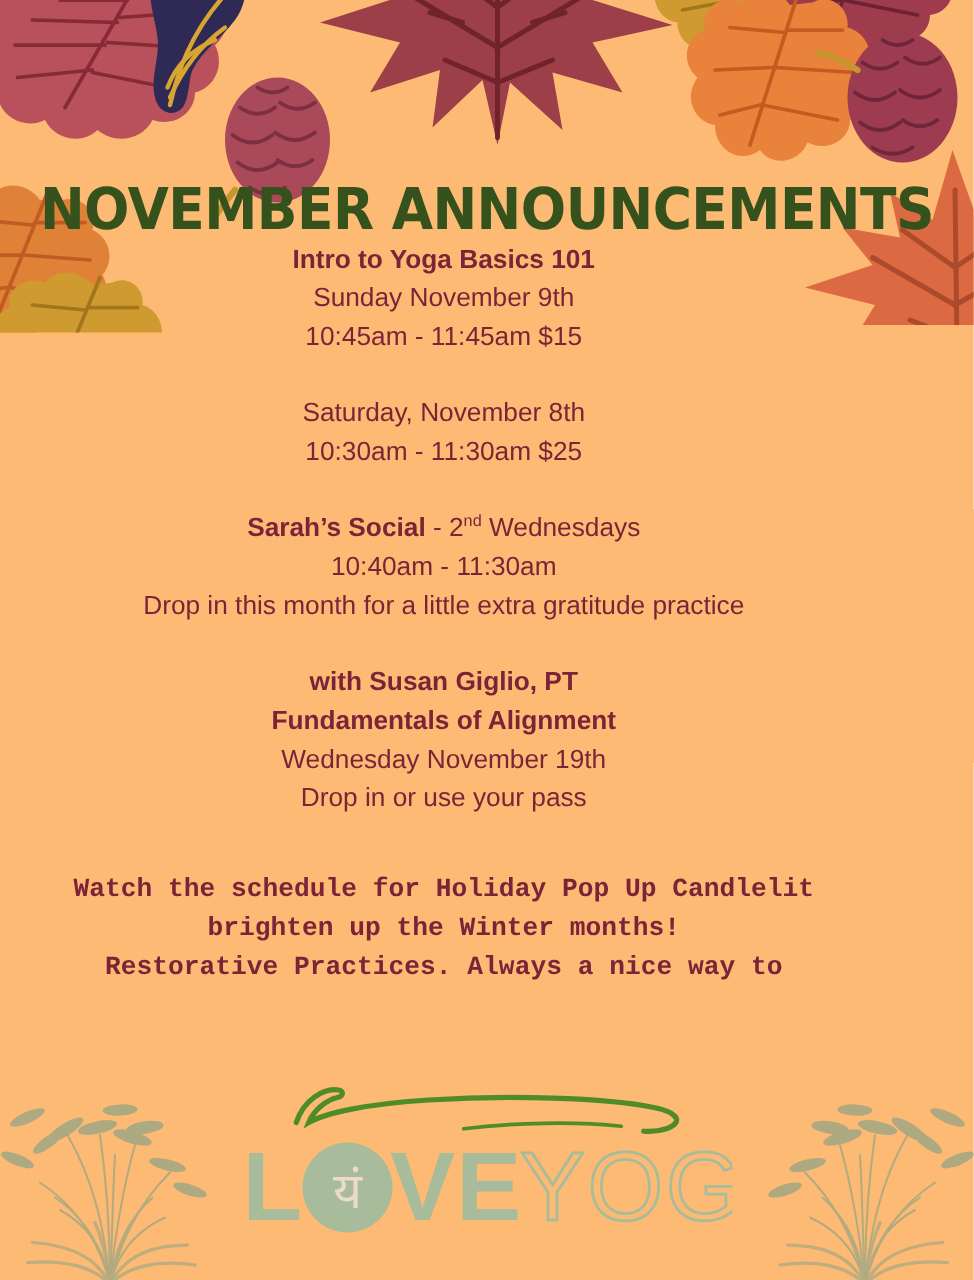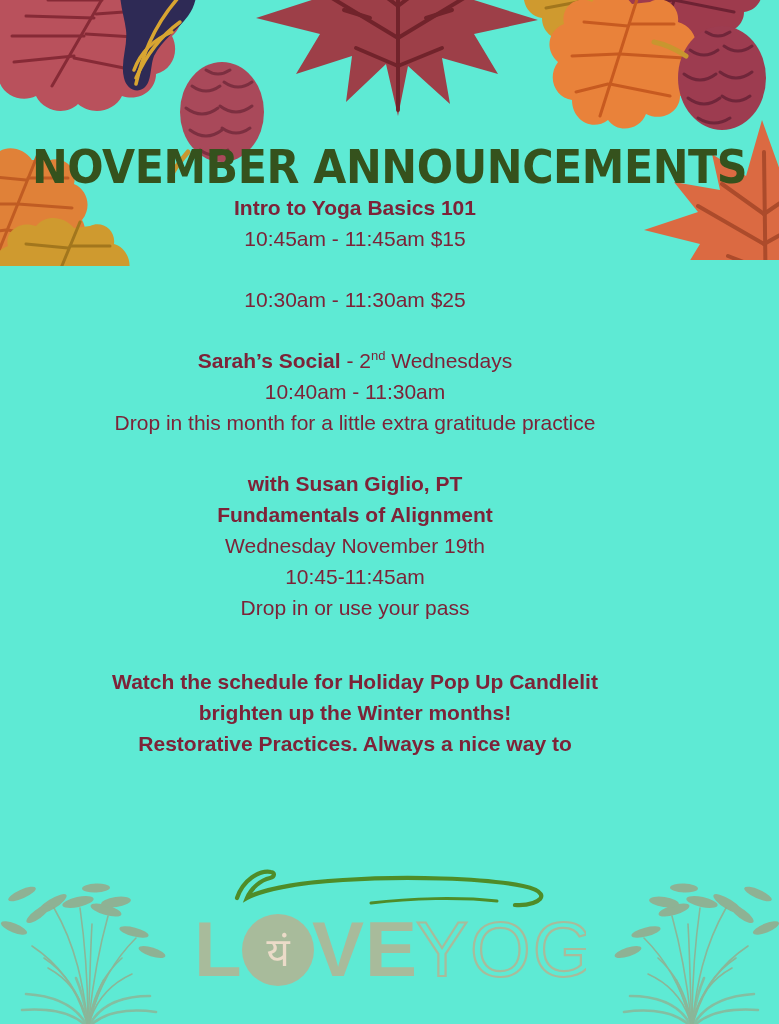--- a/index.html
+++ b/index.html
@@ -9,21 +9,21 @@
     background: #ffffff;
   }
   body {
     font-family: "Liberation Sans", sans-serif;
   }
   #poster {
     position: relative;
     width: 779px;
     height: 1024px;
     overflow: hidden;
-    background: #5eead4;
+    background: #fdba74;
   }
   
   .deco {
     position: absolute;
     pointer-events: none;
   }
   #foliage-top-left   { left: -26px;  top: -34px;  width: 330px; height: 300px; }
   #foliage-top-center { left: 252px;  top: -112px; width: 290px; height: 230px; }
   #foliage-top-right  { left: 524px;  top: -30px;  width: 300px; height: 290px; }
   #grass-bottom-left  { left: -8px;   top: 846px;  width: 190px; height: 182px; }
@@ -68,20 +68,21 @@
   .line.bold { font-weight: bold; }
   .line .lead { font-weight: bold; }
   .line .ord {
     font-size: 0.62em;
     vertical-align: super;
     line-height: 0;
     margin-top: 44px;
   }
   #closing-note {
     margin-top: 43px;
+    font-family: Liberation Mono, monospace;
   }
   #closing-note .line {
     font-weight: bold;
     line-height: 31px;
   }
 
   
   #logo-block {
     position: absolute;
     left: 0;
@@ -254,35 +255,36 @@
           <path d="M122 160 L162 146"></path>
       </g>
     </g>
   </svg>
 
   <h1 id="poster-title">November Announcements</h1>
 
   <div id="announcements">
       <div class="announcement">
         <div class="line bold">Intro to Yoga Basics 101</div>
+        <div class="line">Sunday November 9th</div>
         <div class="line">10:45am - 11:45am $15</div>
       </div>
       <div class="announcement">
+        <div class="line">Saturday, November 8th</div>
         <div class="line">10:30am - 11:30am $25</div>
       </div>
       <div class="announcement">
         <div class="line"><span class="lead">Sarah’s Social</span><span> - 2</span><span class="ord">nd</span><span> Wednesdays</span></div>
         <div class="line">10:40am - 11:30am</div>
         <div class="line">Drop in this month for a little extra gratitude practice</div>
       </div>
       <div class="announcement">
         <div class="line bold">with Susan Giglio, PT</div>
         <div class="line bold">Fundamentals of Alignment</div>
         <div class="line">Wednesday November 19th</div>
-        <div class="line">10:45-11:45am</div>
         <div class="line">Drop in or use your pass</div>
       </div>
       <div id="closing-note">
         <div class="line">Watch the schedule for Holiday Pop Up Candlelit</div>
         <div class="line">brighten up the Winter months!</div>
         <div class="line">Restorative Practices. Always a nice way to</div>
       </div>
     </div>
 
   <div id="logo-block">

